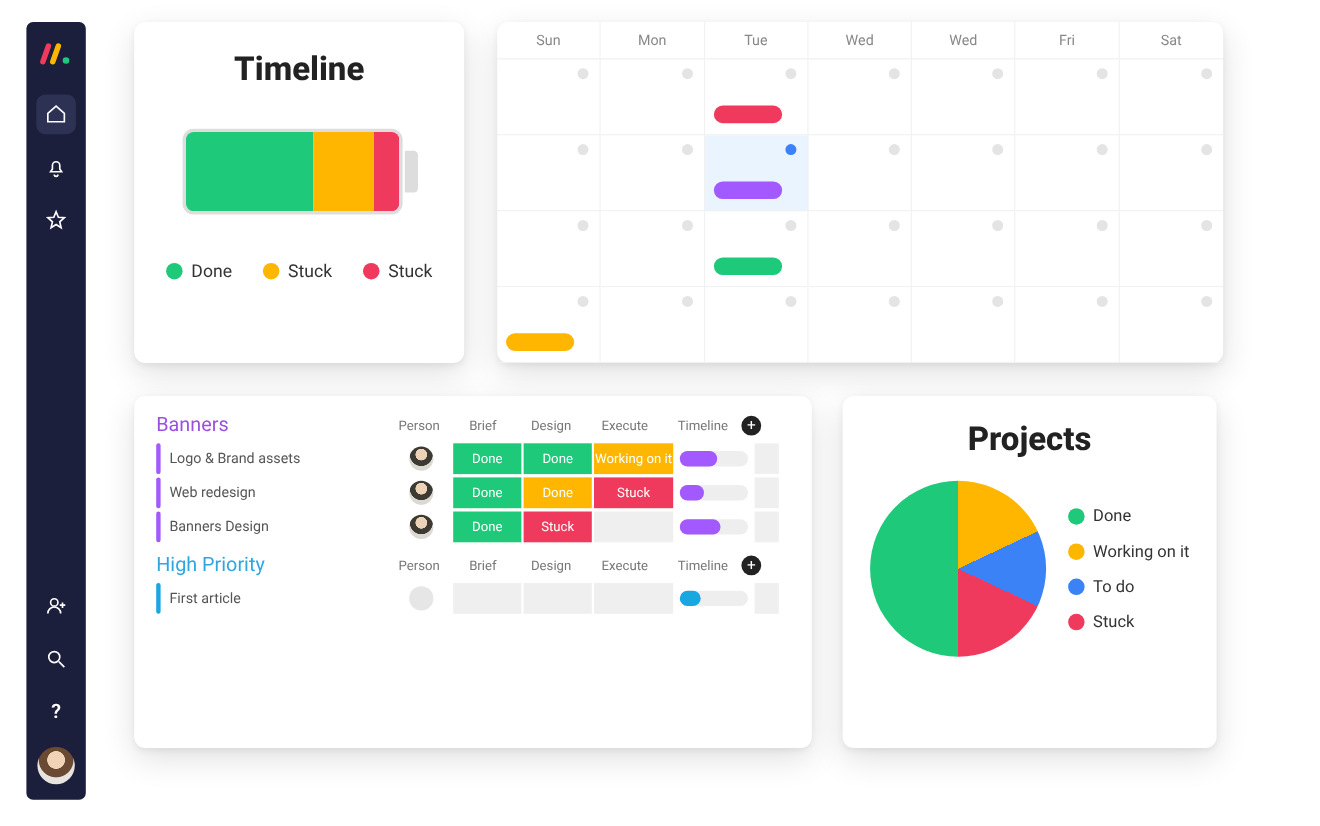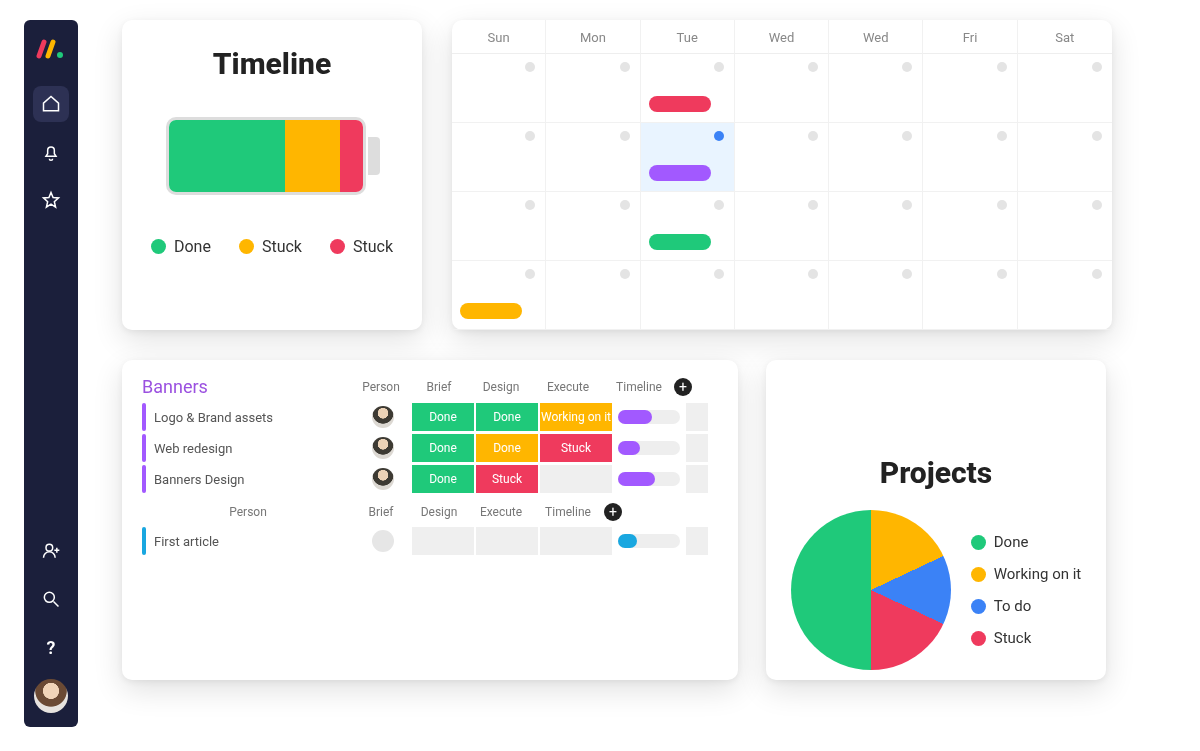--- a/index.html
+++ b/index.html
@@ -170,21 +170,20 @@
   .tl-track { width:100%; height:14px; background:#eee; border-radius:8px; position:relative; }
   .tl-fill { position:absolute; left:0; top:0; height:100%; border-radius:8px; }
 
   
   .projects {
     width: 340px;
     height: 320px;
     padding: 22px 20px 10px 20px;
     display:flex; flex-direction:column; align-items:center;
     justify-self: end;
-    justify-content: flex-end;
   }
   .projects h2 { font-size: 30px; font-weight: 800; color:#222; margin-bottom: 12px; }
   .projects-body { display:flex; align-items:center; gap: 20px; margin-top: 8px;}
   .pie { width: 160px; height: 160px; border-radius:50%; }
   .proj-legend { display:flex; flex-direction:column; gap: 14px; font-size:15px; color:#333; }
 
   .row2 { display:flex; gap:28px; }
 </style>
 </head>
 <body>
@@ -431,20 +430,21 @@
               <div class="timeline-cell">
                 <div class="tl-track">
                   <div class="tl-fill" style="width: 60%; background: rgb(162, 89, 255);"></div>
                 </div>
               </div>
               <div class="cell grey"></div>
             </div>
           </div>
           <div class="group">
             <div class="group-head">
+              <div class="group-title title-high">High Priority</div>
               <div style="text-align: center;">Person</div>
               <div style="text-align: center;">Brief</div>
               <div style="text-align: center;">Design</div>
               <div style="text-align: center;">Execute</div>
               <div style="text-align: center;">Timeline</div>
               <div class="plus-btn">+</div>
             </div>
             <div class="row">
               <div class="name">
                 <div class="accent" style="background: rgb(25, 167, 224);"></div>

